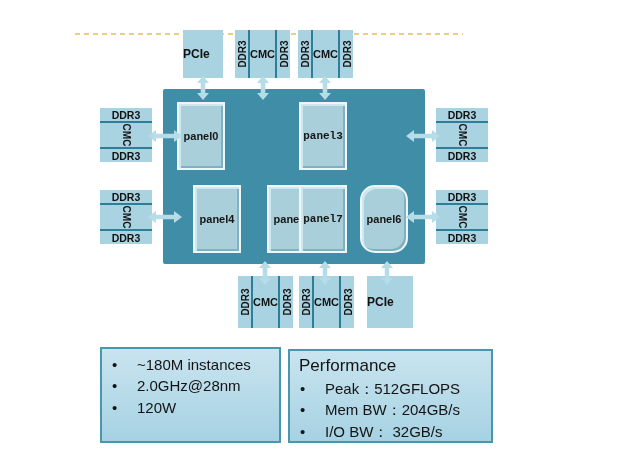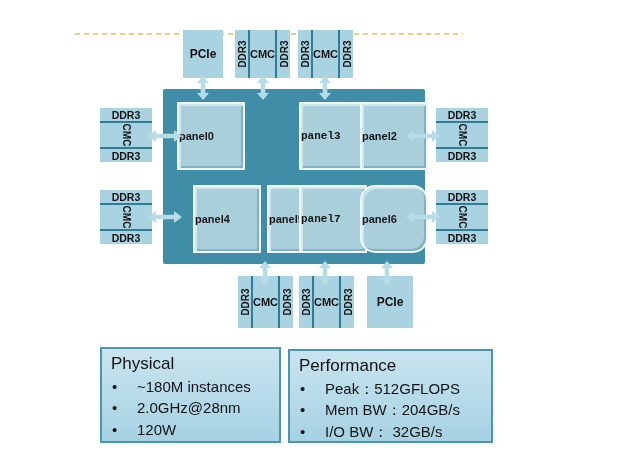--- a/index.html
+++ b/index.html
@@ -12,21 +12,21 @@
   
   .dashline {
     position:absolute; left:75px; top:33px; width:388px; height:2px;
     background:repeating-linear-gradient(90deg,#e5cf86 0 5px,transparent 5px 9px);
     z-index:1;
   }
 
   
   .blk {
     position:absolute; background:#aad3e1; z-index:2; box-sizing:border-box;
-    display:flex; align-items:center; justify-content:center;
+    display:flex; align-items:center; 
     color:#121212;
   }
   .pcie-label { font-weight:bold; font-size:12px; color:#121212; }
 
   
   .cmcblk { display:flex; flex-direction:row; align-items:stretch; padding:0; }
   .col { position:relative; }
   .col-ddr { width:13px; }
   .col-cmc { width:25px; display:flex; align-items:center; justify-content:center; }
   .vsep { width:2px; background:#2f7e98; }
@@ -53,24 +53,24 @@
     transform:translate(-50%,-50%) rotate(90deg);
     font-size:10px; font-weight:bold; color:#121212;
   }
 
   
   .chip {
     position:absolute; left:163px; top:89px; width:262px; height:175px;
     background:#3f8da6; border-radius:2px; z-index:2;
   }
   .panel {
-    position:absolute; width:68px; height:68px; box-sizing:border-box;
+    position:absolute; width:48px; height:68px; box-sizing:border-box;
     background:#a9cfdb; border:2px solid #eef6f9;
     box-shadow:inset 2px 2px 0 #cfe7ee, inset -2px -2px 0 #82b0c0;
-    display:flex; align-items:center; 
+    display:flex; align-items:center; justify-content:center;
   }
   .panel span { font-size:11px; font-weight:bold; color:#161616; }
 
   
   .arrow { position:absolute; z-index:3; line-height:0; }
 
   
   .infobox {
     position:absolute; box-sizing:border-box; z-index:2;
     background:linear-gradient(#c9e4ef,#a6d2e3);
@@ -136,23 +136,20 @@
       </svg>
   </div>
 
   <div class="chip">
     <div class="panel" style="left:14px;top:13px;">
         <span>panel0</span>
       </div>
     <div class="panel" style="left:136px;top:13px;font-family:Liberation Mono, monospace;">
         <span>panel3</span>
       </div>
-    <div class="panel" style="left:197px;top:13px;">
-        <span>panel2</span>
-      </div>
     <div class="panel" style="left:14px;top:96px;margin-left:16px;">
         <span>panel4</span>
       </div>
     <div class="panel" style="left:75px;top:96px;margin-left:29px;">
         <span>panel5</span>
       </div>
     <div class="panel" style="left:136px;top:96px;font-family:Liberation Mono, monospace;">
         <span>panel7</span>
       </div>
     <div class="panel" style="left:197px;top:96px;border-radius:15px;">
@@ -261,21 +258,20 @@
         <polygon points="6,0 12,7 8.3,7 8.3,17 12,17 6,24 0,17 3.7,17 3.7,7 0,7" fill="#b6dce8"></polygon>
       </svg>
   </div>
   <div class="arrow" style="left:381px;top:261px;">
     <svg width="12" height="24" viewBox="0 0 12 24">
         <polygon points="6,0 12,7 8.3,7 8.3,17 12,17 6,24 0,17 3.7,17 3.7,7 0,7" fill="#b6dce8"></polygon>
       </svg>
   </div>
 
   <div class="infobox" style="left:100px;top:347px;width:181px;height:96px;">
-    <div class="ib-title">Physical</div>
     <div class="ib-item">
       <span class="ib-bullet">•</span>
       <span class="ib-text">~180M instances</span>
     </div>
     <div class="ib-item">
       <span class="ib-bullet">•</span>
       <span class="ib-text">2.0GHz@28nm</span>
     </div>
     <div class="ib-item">
       <span class="ib-bullet">•</span>

